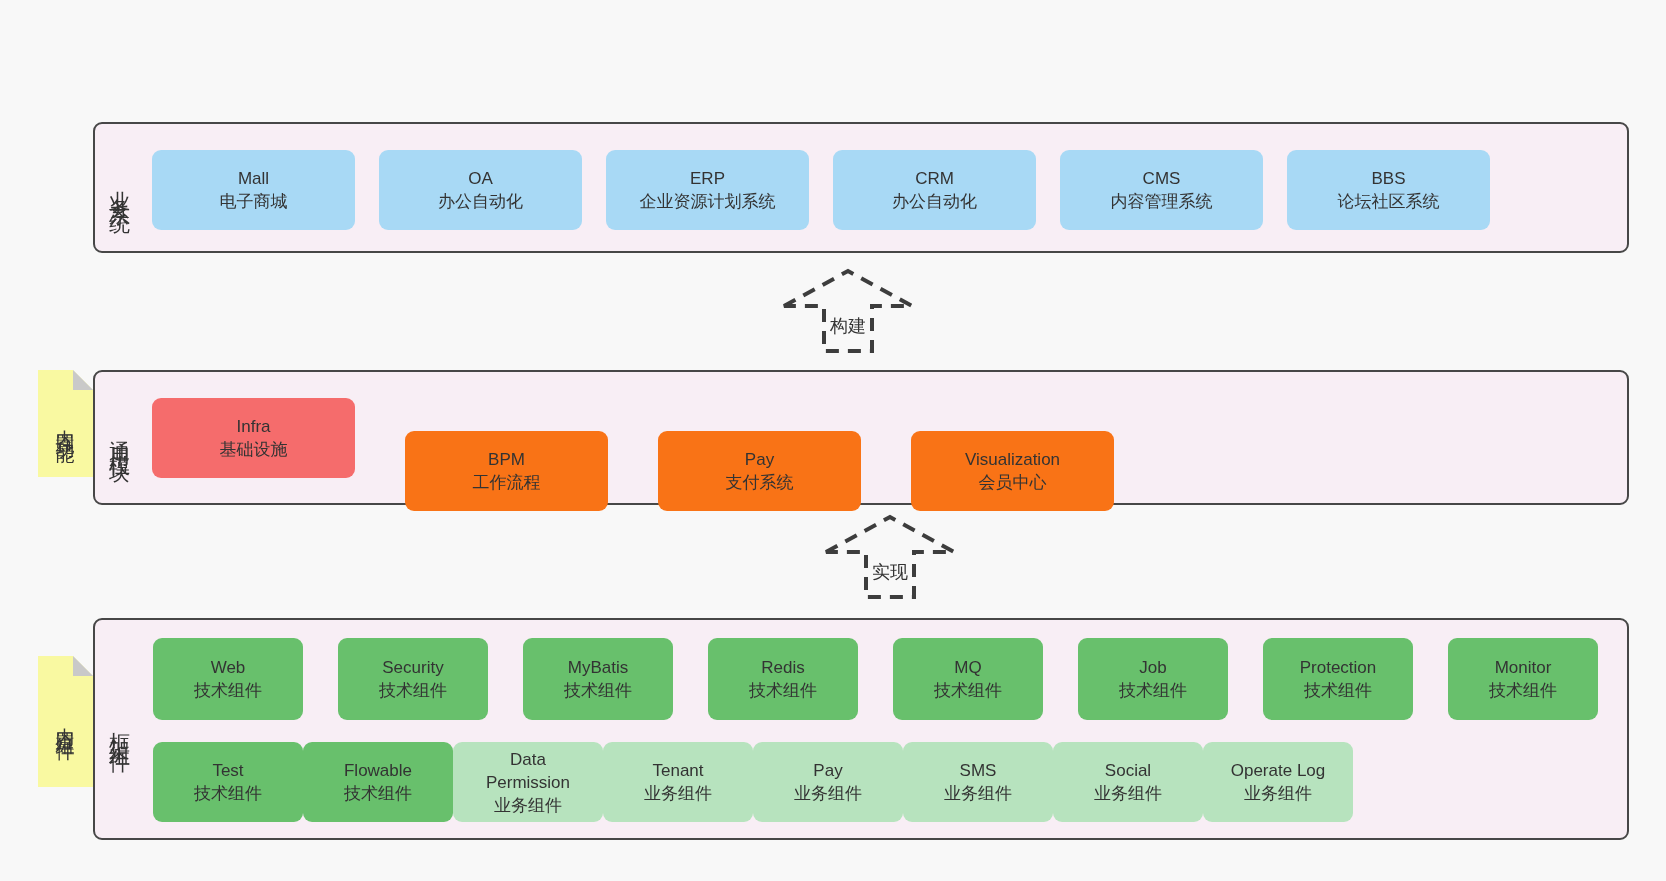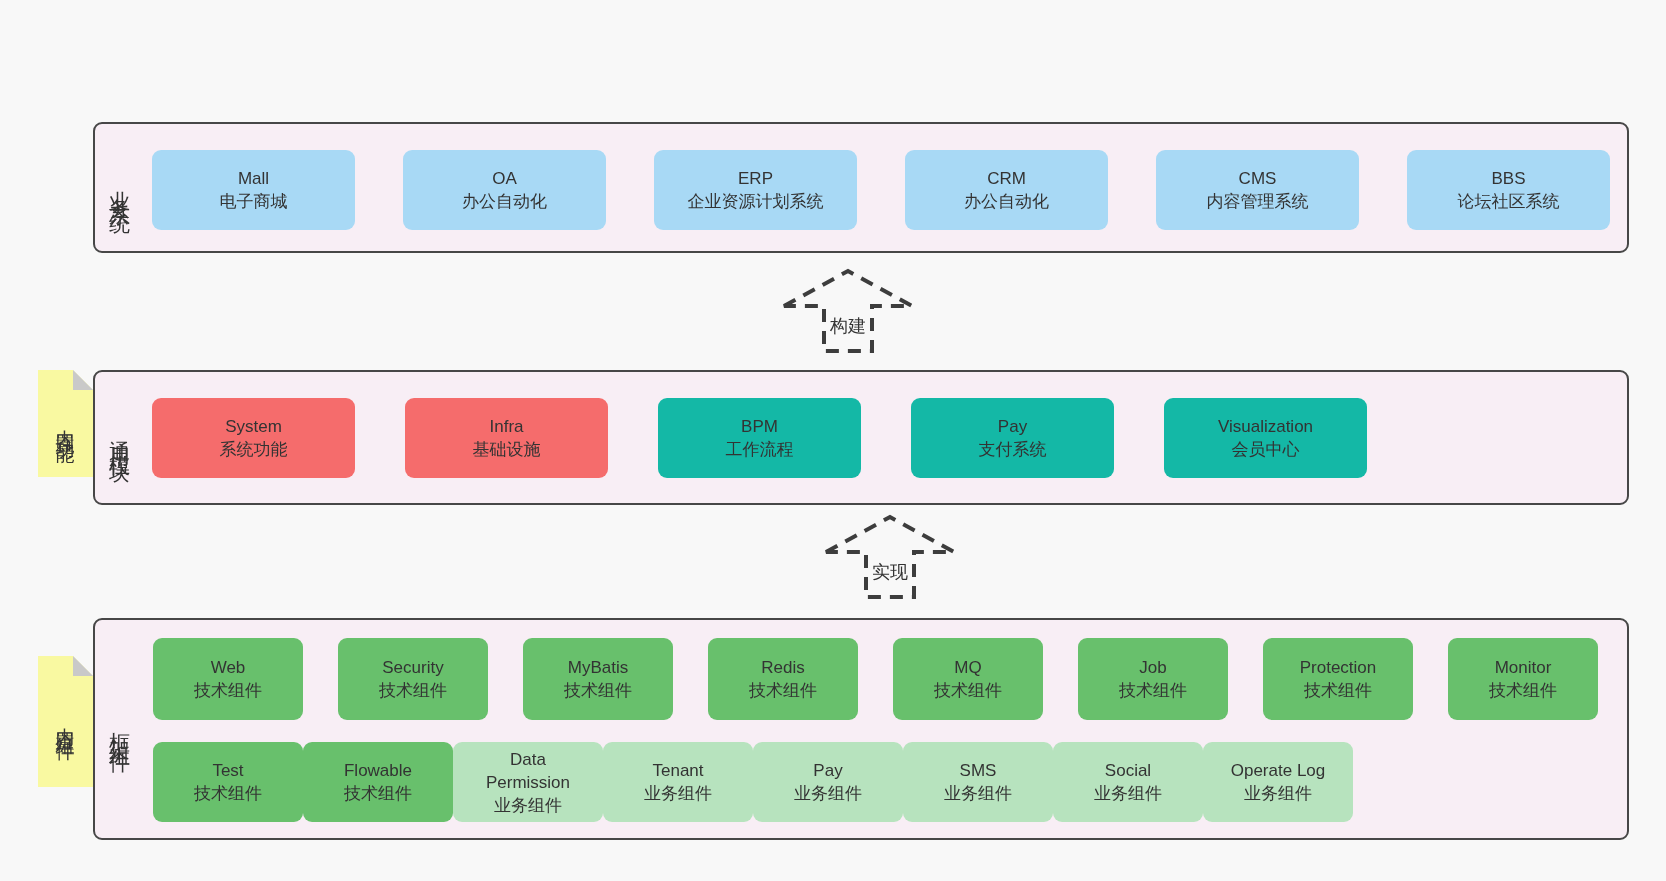--- a/index.html
+++ b/index.html
@@ -23,37 +23,37 @@
     position:absolute; left:10px; top:0; width:30px; height:100%;
     display:flex; align-items:center; justify-content:center;
   }
   .vlabel span {
     writing-mode:vertical-lr; text-orientation:upright;
     font-size:21px; letter-spacing:7px; line-height:1; color:#333;
   }
 
   
   .row { position:absolute; display:flex; }
-  #panel-business .row  { left:57px; top:26px; gap:48px; }
+  #panel-business .row  { left:57px; top:26px; gap:24px; }
   #panel-modules  .row  { left:57px; top:26px; gap:50px; }
   #panel-framework .row1 { left:58px; top:18px;  gap:35px; }
   #panel-framework .row2 { left:58px; top:122px; }
 
   .box {
     border-radius:9px; box-sizing:border-box;
     display:flex; flex-direction:column; align-items:center; justify-content:center;
     text-align:center; font-size:17px; line-height:23px;
   }
   .w6 { width:203px; height:80px; padding:0 12px; }
   .w8 { width:150px; height:82px; padding:16px 18px; }
   .row2 .w8 { height:80px; }
 
   .blue        { background:#a8d9f5; }
   .red         { background:#f56c6c; }
-  .pink        { background:#14b8a6; }
+  .pink        { background:#f97316;margin-top:33px; }
   .green-dark  { background:#68c06c; }
   .green-light { background:#b7e3be; }
 
   
   .tag {
     position:absolute; left:38px; width:55px; background:#f9f9a1;
     display:flex; align-items:center; justify-content:center;
     clip-path:polygon(0 0, calc(100% - 20px) 0, 100% 20px, 100% 100%, 0 100%);
   }
   #tag-modules   { top:370px; height:107px; }
@@ -119,24 +119,20 @@
   <span>内置功能</span>
 </div>
 <div class="fold" style="position:absolute; left:73px; top:370px; width:20px; height:20px; background:#c9c9c9; clip-path:polygon(0 0,100% 100%,0 100%);"></div>
 
 <div class="panel" id="panel-modules">
   <div class="vlabel">
     <span>通用模块</span>
   </div>
   <div class="row">
     <div class="box w6 red">
-      <div>System</div>
-      <div>系统功能</div>
-    </div>
-    <div class="box w6 red">
       <div>Infra</div>
       <div>基础设施</div>
     </div>
     <div class="box w6 pink">
       <div>BPM</div>
       <div>工作流程</div>
     </div>
     <div class="box w6 pink">
       <div>Pay</div>
       <div>支付系统</div>

